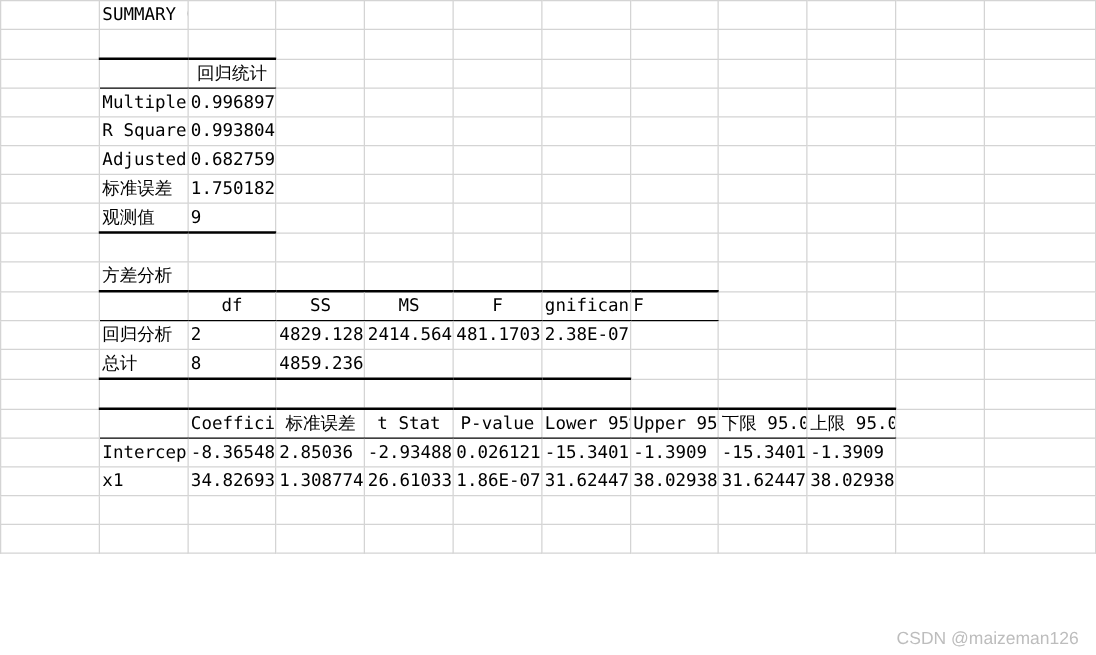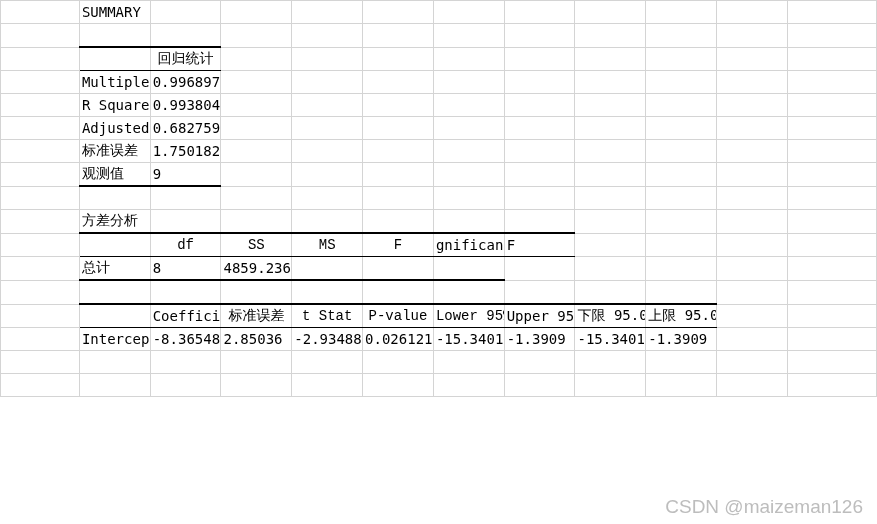--- a/index.html
+++ b/index.html
@@ -31,32 +31,32 @@
   .colE { width: 70px; }
   .colF { width: 70px; }
   .colG { width: 70px; }
   .colH { width: 70px; }
   .colI { width: 70px; }
   .colJ { width: 70px; }
   .colK { width: 70px; }
   .colL { width: 88px; }
 
   .r  { text-align: left; }
-  .c  { text-align: center; font-family: Liberation Mono, monospace; }
+  .c  { text-align: center; }
 
   .b-top    { border-top: 1.5px solid #000 !important; }
   .b-bot    { border-bottom: 1.5px solid #000 !important; }
   .b-top2   { border-top: 2.5px solid #000 !important; }
   .b-bot2   { border-bottom: 2.5px solid #000 !important; }
 
   .watermark {
     position: absolute;
     right: 14px;
     bottom: 6px;
-    font-size: 19px;
+    font-size: 14px;
     color: #bdbdbd;
     font-family: Arial, sans-serif;
   }
 </style>
 </head>
 <body>
 
 <table class="sheet">
 <colgroup>
   <col class="colA">
@@ -230,20 +230,34 @@
   <td class="b-top2 b-bot r">gnificance</td>
   <td class="b-top2 b-bot">F</td>
   <td></td>
         <td></td>
         <td></td>
         <td></td>
 </tr>
 
 <tr>
   <td></td>
+  <td>回归分析</td>
+  <td class="r">2</td>
+  <td class="r">4829.128</td>
+  <td class="r">2414.564</td>
+  <td class="r">481.1703</td>
+  <td class="r">2.38E-07</td>
+  <td></td>
+        <td></td>
+        <td></td>
+        <td></td>
+        <td></td>
+</tr>
+<tr>
+  <td></td>
   <td class="b-top b-bot2">总计</td>
   <td class="r b-top b-bot2">8</td>
   <td class="r b-top b-bot2">4859.236</td>
   <td class="b-top b-bot2"></td>
   <td class="b-top b-bot2"></td>
   <td class="b-top b-bot2"></td>
   <td></td>
         <td></td>
         <td></td>
         <td></td>
@@ -287,20 +301,34 @@
   <td class="r">2.85036</td>
   <td class="r">-2.93488</td>
   <td class="r">0.026121</td>
   <td class="r">-15.3401</td>
   <td class="r">-1.3909</td>
   <td class="r">-15.3401</td>
   <td class="r">-1.3909</td>
   <td></td>
         <td></td>
 </tr>
+<tr>
+  <td></td>
+  <td>x1</td>
+  <td class="r">34.82693</td>
+  <td class="r">1.308774</td>
+  <td class="r">26.61033</td>
+  <td class="r">1.86E-07</td>
+  <td class="r">31.62447</td>
+  <td class="r">38.02938</td>
+  <td class="r">31.62447</td>
+  <td class="r">38.02938</td>
+  <td></td>
+        <td></td>
+</tr>
 
 <tr>
         <td></td>
         <td></td>
         <td></td>
         <td></td>
         <td></td>
         <td></td>
         <td></td>
         <td></td>

